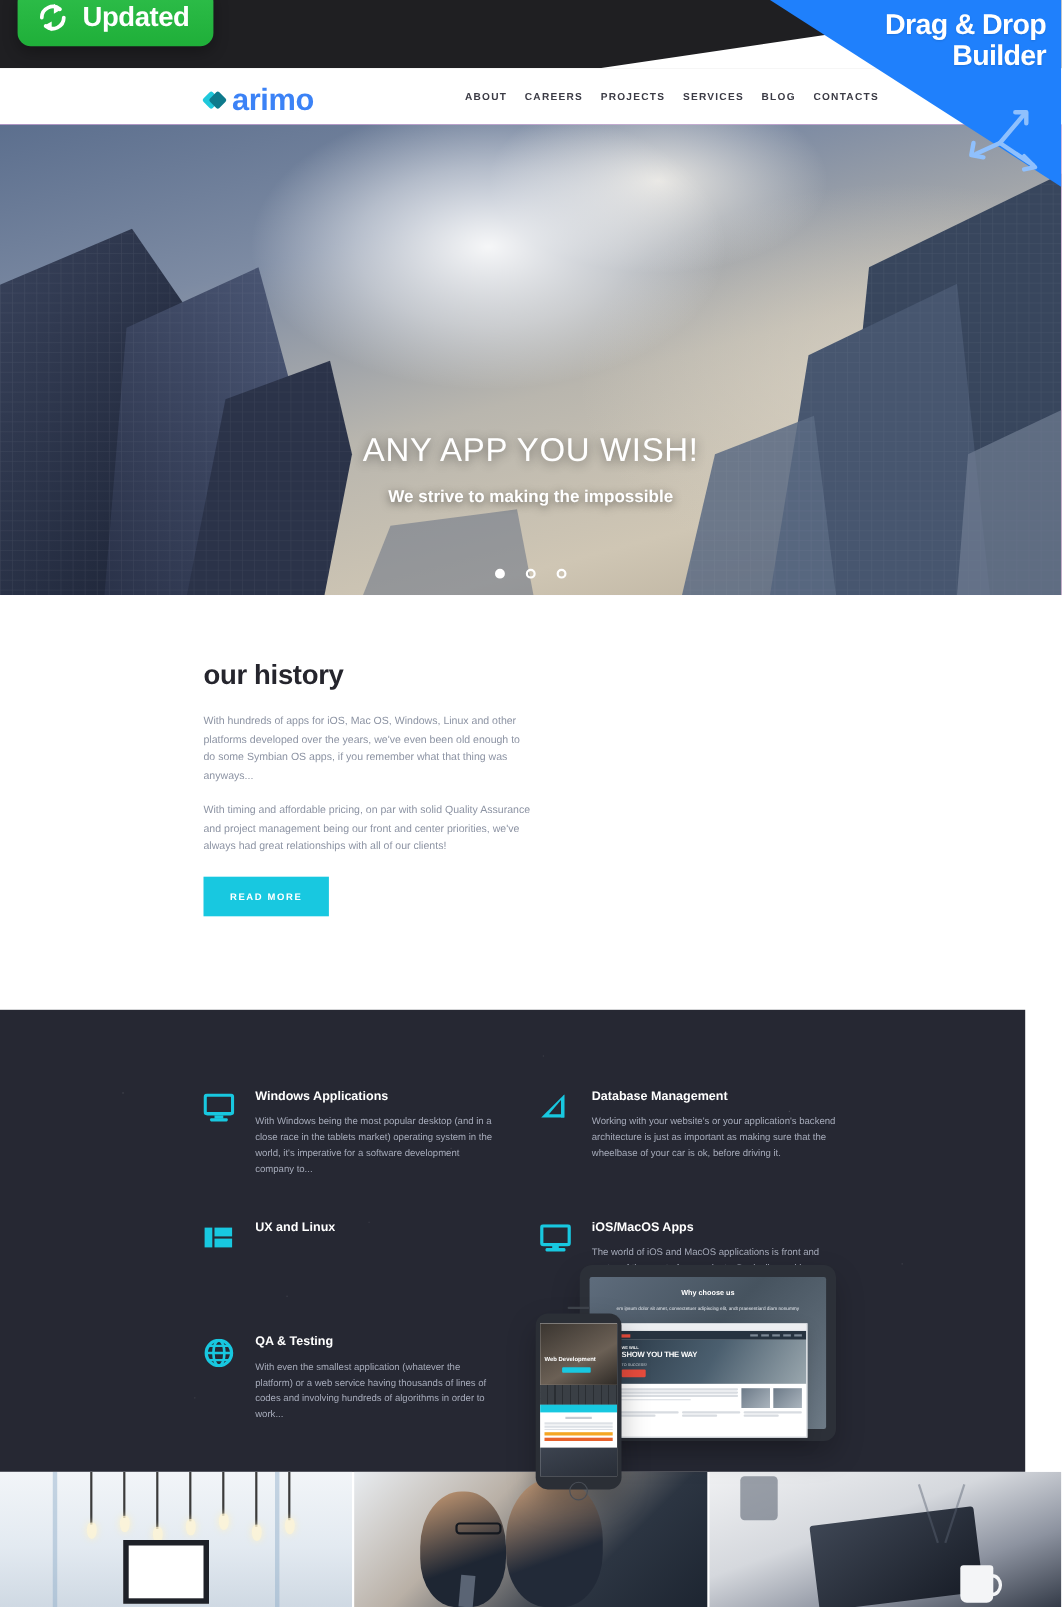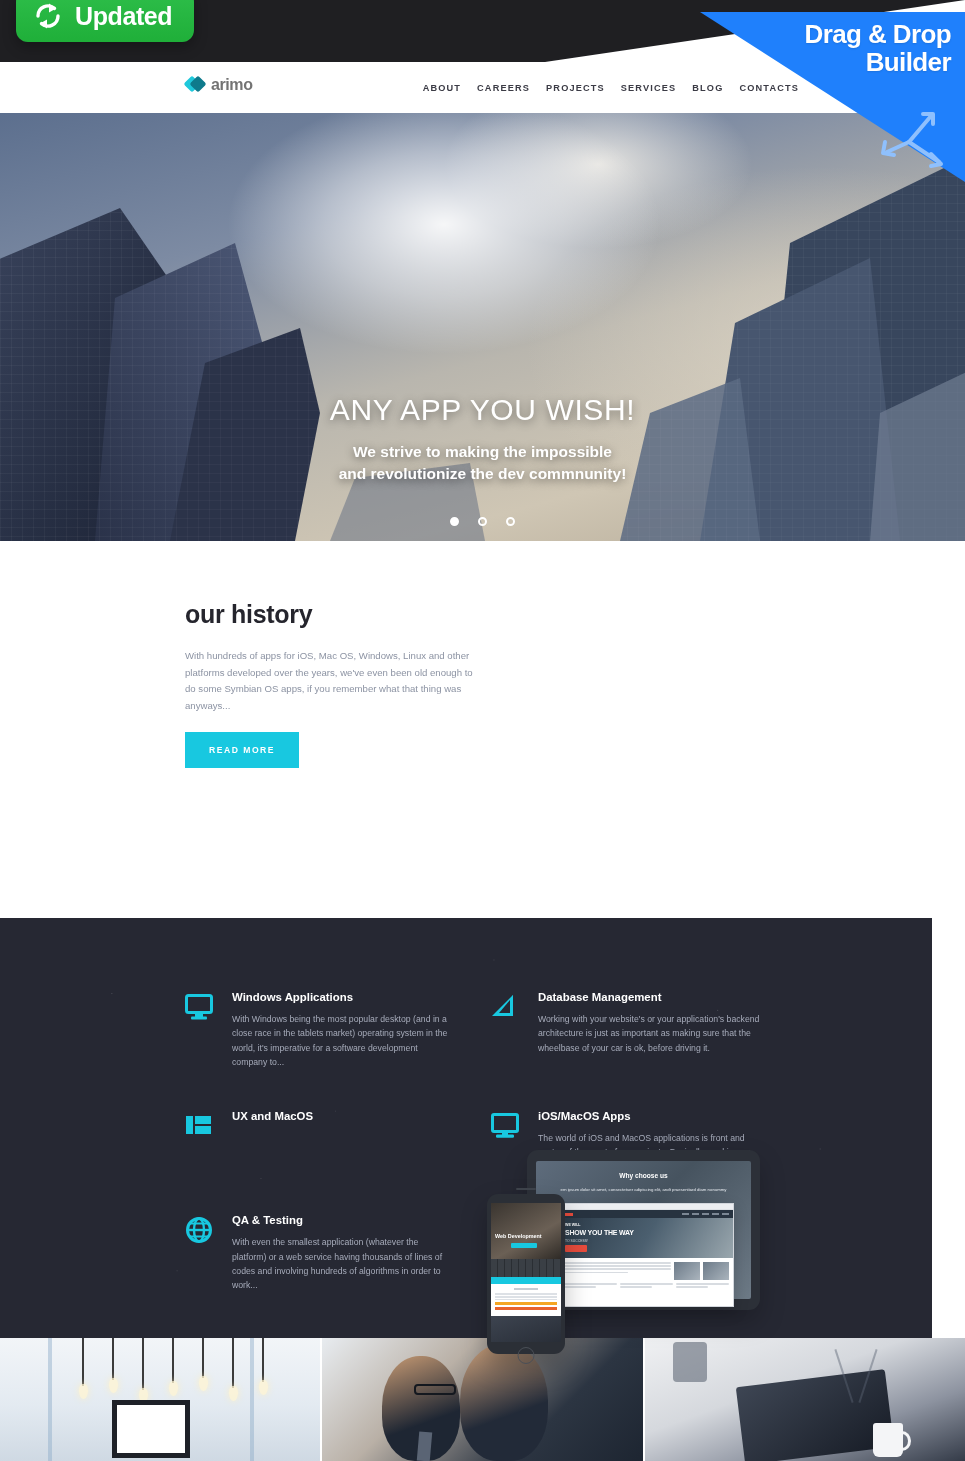--- a/index.html
+++ b/index.html
@@ -34,21 +34,21 @@
   .logo-mark{ width:19px; height:19px; position:relative; }
   .logo-mark .d1{
     position:absolute; left:0; top:3.2px; width:12px; height:12px;
     background:#1fc8db; transform:rotate(45deg); border-radius:2px;
   }
   .logo-mark .d2{
     position:absolute; left:6px; top:3.2px; width:12px; height:12px;
     background:#0e7a8c; transform:rotate(45deg); border-radius:2px;
   }
   .logo-text{
-    font-size:16px; font-weight:bold; color:#737373; letter-spacing:-0.4px;
+    font-size:28px; font-weight:bold; color:#3b82f6; letter-spacing:-0.4px;
   }
   .nav{
     position:absolute; right:166px; top:0; height:51px;
     display:flex; align-items:center; gap:16px;
   }
   .nav a{
     font-size:9.2px; font-weight:bold; letter-spacing:1.15px;
     color:#3b3b45; text-decoration:none; text-transform:uppercase;
   }
 
@@ -217,21 +217,21 @@
     position:absolute; right:62px; bottom:4px; width:30px; height:34px;
     background:#f4f5f7; border-radius:3px 3px 6px 6px;
   }
   .gcup:after{
     content:""; position:absolute; right:-8px; top:8px; width:12px; height:14px;
     border:3px solid #f4f5f7; border-radius:50%; border-left-color:transparent;
   }
 
   
   .ribbon-dd{
-    position:absolute; right:0; top:12px; width:265px; height:170px; z-index:40;
+    position:absolute; right:0; top:0; width:265px; height:170px; z-index:40;
     pointer-events:none;
   }
   .ribbon-dd .tri{
     position:absolute; inset:0; background:#1f80fc;
     clip-path:polygon(100% 0, 100% 100%, 0 0);
   }
   .ribbon-dd .ttl{
     position:absolute; right:14px; top:9px; width:232px; text-align:right;
     font-size:26px; font-weight:bold; color:#fff; line-height:1.06; letter-spacing:-.6px;
     text-shadow:0 1px 2px rgba(0,0,0,.12);
@@ -308,35 +308,35 @@
     <polygon points="620,428 650,300 740,265 760,428" fill="url(#grid)" opacity=".35"></polygon>
     <polygon points="870,428 880,300 975,255 975,428" fill="#707e93" opacity=".7"></polygon>
 
     <polygon points="330,428 355,365 470,350 485,428" fill="#5d6a80" opacity=".5"></polygon>
   </svg>
 
   <div class="hero-caption">
     <div class="hero-title">ANY APP YOU WISH!</div>
     <div class="hero-sub">
       <div>We strive to making the impossible</div>
-      <div>and revolutionize the dev commnunity!</div>
     </div>
   </div>
 
   <div class="dots">
     <span class="dot active"></span>
     <span class="dot"></span>
     <span class="dot"></span>
   </div>
 </section>
 
 <section class="history">
   <div class="hist-col">
     <h2 class="hist-title">our history</h2>
     <p class="hist-p">With hundreds of apps for iOS, Mac OS, Windows, Linux and other platforms developed over the years, we've even been old enough to do some Symbian OS apps, if you remember what that thing was anyways...</p>
+    <p class="hist-p">With timing and affordable pricing, on par with solid Quality Assurance and project management being our front and center priorities, we've always had great relationships with all of our clients!</p>
     <button class="read-more">READ MORE</button>
   </div>
 
   <div class="devices">
 
     <div class="tablet">
       <div class="tablet-screen">
         <div class="tb-head">Why choose us</div>
         <div class="tb-sub">em ipsum dolor sit amet, consectetuer adipiscing elit, andt praesentiard diam nonummy</div>
       </div>
@@ -444,21 +444,21 @@
 
     <div class="svc">
       <div class="svc-ico">
         <svg width="28" height="26" viewBox="0 0 28 26">
           <rect x="1" y="3" width="7" height="18" fill="#18c8e0"></rect>
           <rect x="10" y="3" width="16" height="8" fill="#18c8e0"></rect>
           <rect x="10" y="13" width="16" height="8" fill="#18c8e0"></rect>
         </svg>
       </div>
       <div>
-        <div class="svc-h">UX and MacOS</div>
+        <div class="svc-h">UX and Linux</div>
       </div>
     </div>
 
     <div class="svc">
       <div class="svc-ico">
         <svg width="28" height="26" viewBox="0 0 28 26">
           <rect x="1.5" y="1.5" width="25" height="17" rx="1.5" fill="none" stroke="#18c8e0" stroke-width="3"></rect>
           <rect x="11" y="19" width="6" height="3" fill="#18c8e0"></rect>
           <rect x="5" y="21.5" width="18" height="3.2" rx="1.2" fill="#18c8e0"></rect>
         </svg>

